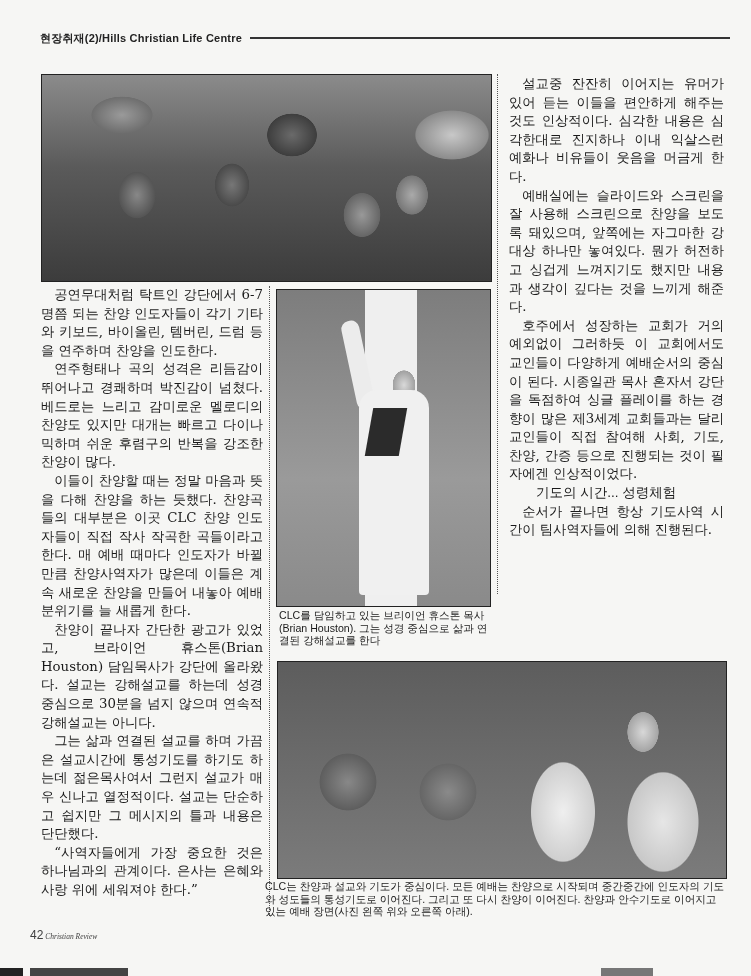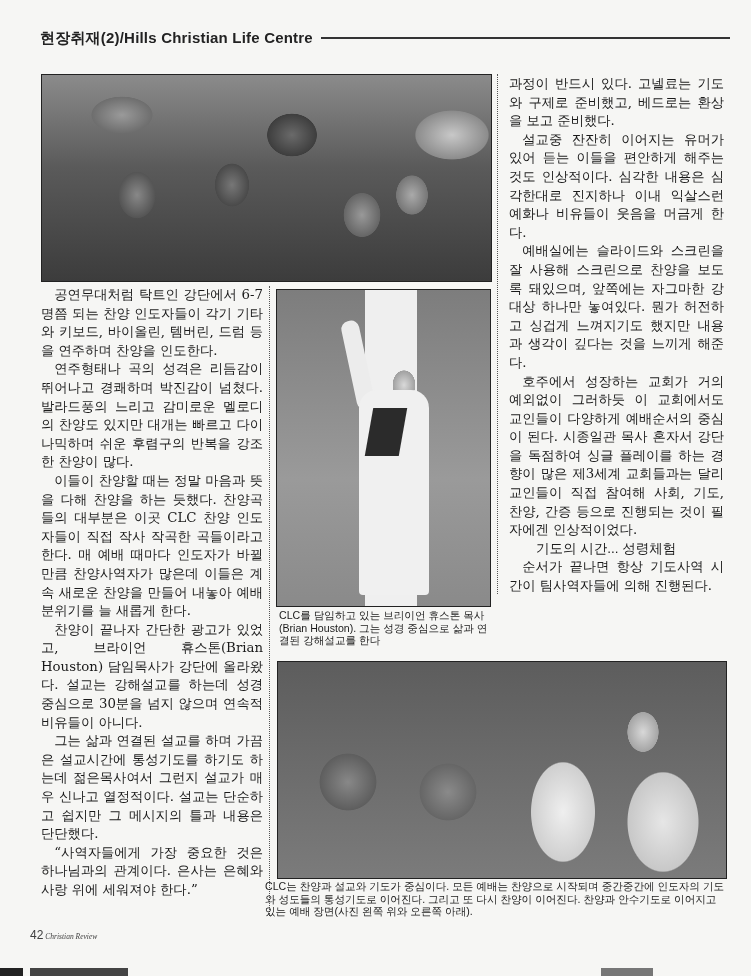--- a/index.html
+++ b/index.html
@@ -8,21 +8,21 @@
     background: #f6f6f4;
     font-family: "DejaVu Serif", serif;
     color: #1a1a1a;
   }
   .header {
     position: absolute; left: 40px; top: 30px; width: 690px; height: 16px;
     display: flex; align-items: center;
   }
   .header-title {
     font-family: "Liberation Sans", sans-serif; font-weight: bold;
-    font-size: 15px; color: #222; white-space: nowrap; letter-spacing: 0.2px;
+    font-size: 11px; color: #222; white-space: nowrap; letter-spacing: 0.2px;
   }
   .header-rule { flex: 1; height: 2px; background: #333; margin-left: 8px; }
 
   .photo { position: absolute; overflow: hidden; border: 1px solid #222; }
   .photo-crowd {
     left: 41px; top: 74px; width: 449px; height: 206px;
     background:
       radial-gradient(ellipse 30px 38px at 95px 120px, #888 0%, #555 60%, transparent 62%),
       radial-gradient(ellipse 28px 35px at 190px 110px, #777 0%, #4a4a4a 60%, transparent 62%),
       radial-gradient(ellipse 30px 36px at 320px 140px, #999 0%, #666 60%, transparent 62%),
@@ -97,36 +97,35 @@
   <span class="header-rule"></span>
 </div>
 
 <div class="photo photo-crowd"></div>
 
 <div class="divider-dotted" style="left:497px; top:74px; height:520px;"></div>
 <div class="divider-dotted" style="left:269px; top:286px; height:630px;"></div>
 
 <div class="col col-left">
   <p>공연무대처럼 탁트인 강단에서 6-7명쯤 되는 찬양 인도자들이 각기 기타와 키보드, 바이올린, 템버린, 드럼 등을 연주하며 찬양을 인도한다.</p>
-  <p>연주형태나 곡의 성격은 리듬감이 뛰어나고 경쾌하며 박진감이 넘쳤다. 발라드풍의 느리고 감미로운 멜로디의 찬양도 있지만 대개는 빠르고 다이나믹하며 쉬운 후렴구의 반복을 강조한 찬양이 많다.</p>
+  <p>연주형태나 곡의 성격은 리듬감이 뛰어나고 경쾌하며 박진감이 넘쳤다. 베드로는 느리고 감미로운 멜로디의 찬양도 있지만 대개는 빠르고 다이나믹하며 쉬운 후렴구의 반복을 강조한 찬양이 많다.</p>
   <p>이들이 찬양할 때는 정말 마음과 뜻을 다해 찬양을 하는 듯했다. 찬양곡들의 대부분은 이곳 CLC 찬양 인도자들이 직접 작사 작곡한 곡들이라고 한다. 매 예배 때마다 인도자가 바뀔 만큼 찬양사역자가 많은데 이들은 계속 새로운 찬양을 만들어 내놓아 예배 분위기를 늘 새롭게 한다.</p>
-  <p>찬양이 끝나자 간단한 광고가 있었고, 브라이언 휴스톤(Brian Houston) 담임목사가 강단에 올라왔다. 설교는 강해설교를 하는데 성경 중심으로 30분을 넘지 않으며 연속적 비유들이 아니다.</p>
+  <p>찬양이 끝나자 간단한 광고가 있었고, 브라이언 휴스톤(Brian Houston) 담임목사가 강단에 올라왔다. 설교는 강해설교를 하는데 성경 중심으로 30분을 넘지 않으며 연속적 강해설교는 아니다.</p>
   <p>그는 삶과 연결된 설교를 하며 가끔은 설교시간에 통성기도를 하기도 하는데 젊은목사여서 그런지 설교가 매우 신나고 열정적이다. 설교는 단순하고 쉽지만 그 메시지의 틀과 내용은 단단했다.</p>
   <p>“사역자들에게 가장 중요한 것은 하나님과의 관계이다. 은사는 은혜와 사랑 위에 세워져야 한다.”</p>
 </div>
 
 <div class="photo photo-pastor">
   <div class="pastor-arm"></div>
   <div class="pastor-body"></div>
   <div class="pastor-vest"></div>
 </div>
 <div class="caption caption-pastor">CLC를 담임하고 있는 브리이언 휴스톤 목사(Brian Houston). 그는 성경 중심으로 삶과 연결된 강해설교를 한다</div>
 
 <div class="col col-right">
-  <p style="text-indent:0">과정이 반드시 있다. 고넬료는 기도와 구제로 준비했고, 베드로는 환상을 보고 준비했다.</p>
   <p>설교중 잔잔히 이어지는 유머가 있어 듣는 이들을 편안하게 해주는 것도 인상적이다. 심각한 내용은 심각한대로 진지하나 이내 익살스런 예화나 비유들이 웃음을 머금게 한다.</p>
   <p>예배실에는 슬라이드와 스크린을 잘 사용해 스크린으로 찬양을 보도록 돼있으며, 앞쪽에는 자그마한 강대상 하나만 놓여있다. 뭔가 허전하고 싱겁게 느껴지기도 했지만 내용과 생각이 깊다는 것을 느끼게 해준다.</p>
   <p>호주에서 성장하는 교회가 거의 예외없이 그러하듯 이 교회에서도 교인들이 다양하게 예배순서의 중심이 된다. 시종일관 목사 혼자서 강단을 독점하여 싱글 플레이를 하는 경향이 많은 제3세계 교회들과는 달리 교인들이 직접 참여해 사회, 기도, 찬양, 간증 등으로 진행되는 것이 필자에겐 인상적이었다.</p>
   <p class="subheading">기도의 시간... 성령체험</p>
   <p>순서가 끝나면 항상 기도사역 시간이 팀사역자들에 의해 진행된다.</p>
 </div>
 
 <div class="photo photo-prayer"></div>
 <div class="caption caption-prayer">CLC는 찬양과 설교와 기도가 중심이다. 모든 예배는 찬양으로 시작되며 중간중간에 인도자의 기도와 성도들의 통성기도로 이어진다. 그리고 또 다시 찬양이 이어진다. 찬양과 안수기도로 이어지고 있는 예배 장면(사진 왼쪽 위와 오른쪽 아래).</div>
 

